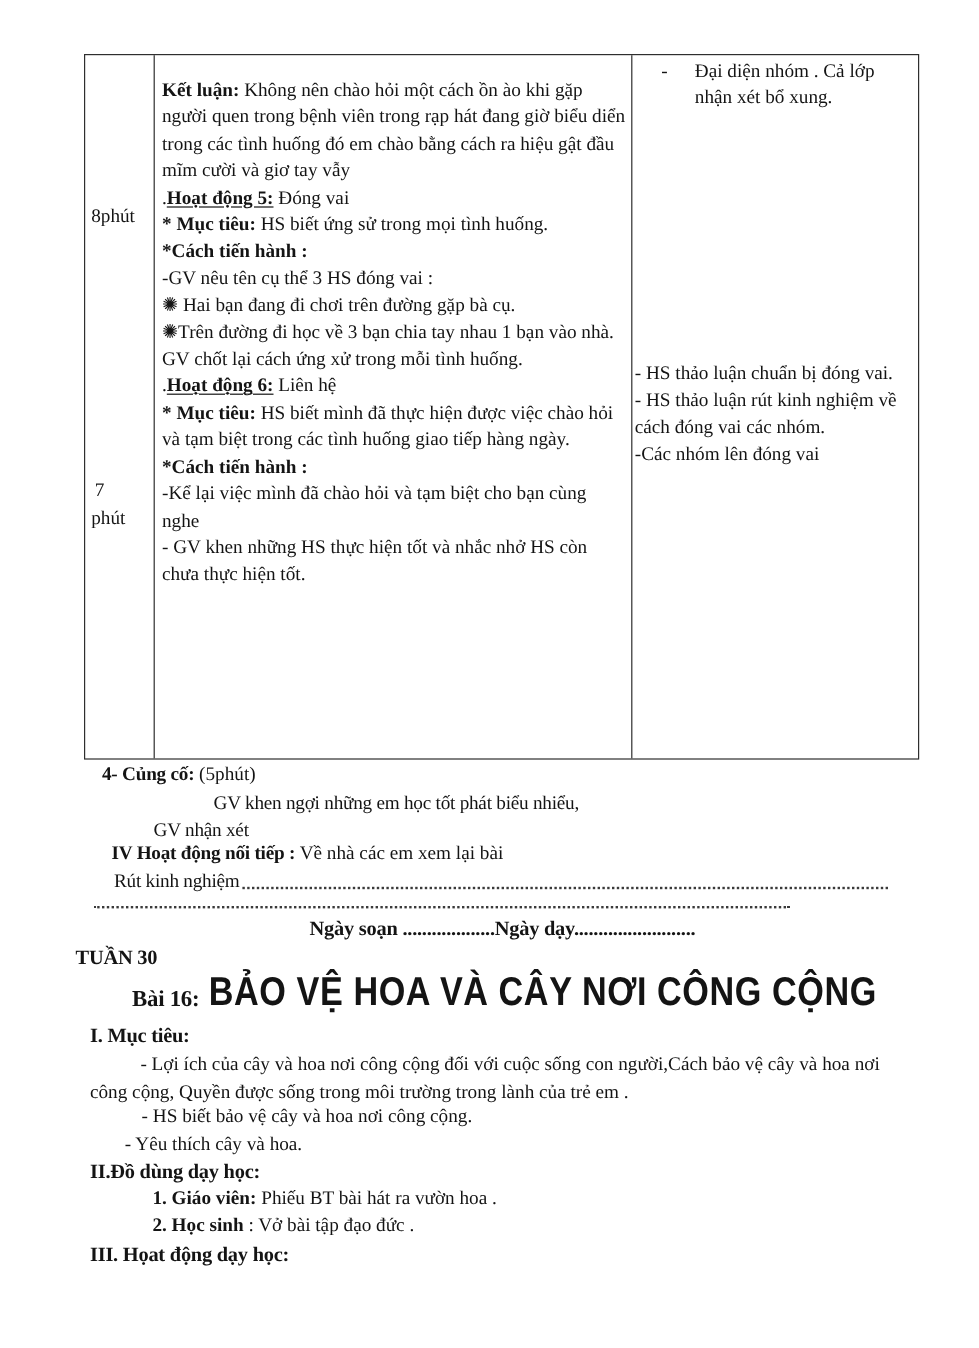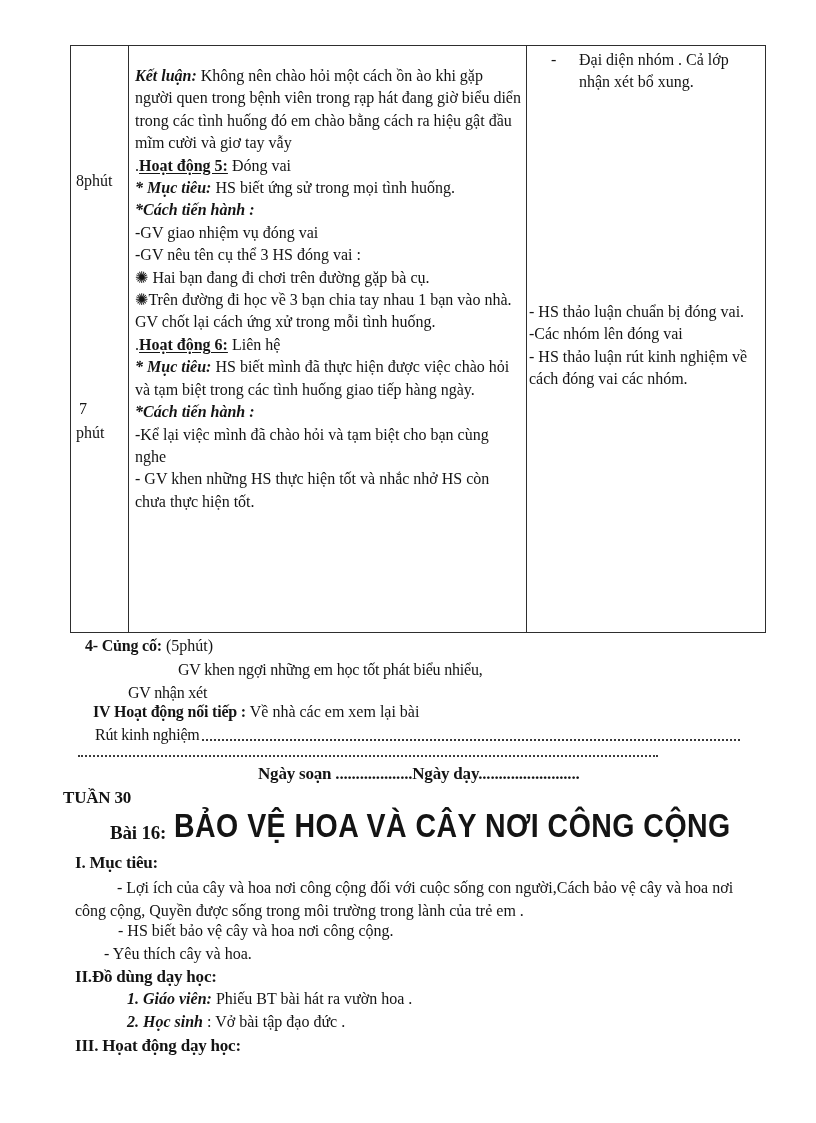--- a/index.html
+++ b/index.html
@@ -14,21 +14,21 @@
     display:grid; grid-template-columns:58px 398px 1fr;
     border:1px solid #2e2e2e; box-sizing:border-box;
     font-size:16px; line-height:22.4px;
   }
   .gcol { box-sizing:border-box; }
   .time-col { border-right:1px solid #2e2e2e; position:relative; }
   .main-col { border-right:1px solid #2e2e2e; padding:19px 4px 0 6px; }
   .note-col { position:relative; padding:0; }
   .main-col p { margin:0; }
   .b  { font-weight:bold; }
-  .bi { font-weight:bold; font-style:italic; }
+  .bi { font-weight:bold; }
   .ul { text-decoration:underline; text-underline-offset:2px; }
   .t8   { position:absolute; left:5px; top:124px; }
   .t7a  { position:absolute; left:8px; top:352px; }
   .t7b  { position:absolute; left:5px; top:376px; }
   .note1 { position:absolute; top:3px; left:0; right:6px; padding-left:52px; }
   .note1 .dash { position:absolute; left:24px; top:0; }
   .note2 { position:absolute; top:255px; left:2px; right:2px; }
   .note2 p { margin:0; }
   .note3 { position:absolute; top:484px; left:2px; right:2px; }
   
@@ -58,40 +58,39 @@
       <div class="t8">8phút</div>
       <div class="t7a">7</div>
       <div class="t7b">phút</div>
     </div>
 
     <div class="gcol main-col">
       <p><span class="bi">Kết luận:</span><span> Không nên chào hỏi một cách ồn ào khi gặp người quen trong bệnh viên trong rạp hát đang giờ biểu diển trong các tình huống đó em chào bằng cách ra hiệu gật đầu mĩm cười và giơ tay vẫy</span></p>
       <p><span>.</span><span class="b ul">Hoạt động 5:</span><span> Đóng vai</span></p>
       <p><span class="bi">* Mục tiêu:</span><span> HS biết ứng sử trong mọi tình huống.</span></p>
       <p class="bi">*Cách tiến hành :</p>
-      <p>-GV  giao nhiệm vụ đóng vai</p>
       <p>-GV nêu tên cụ thể 3 HS đóng vai :</p>
       <p>✺ Hai bạn đang đi chơi trên đường gặp bà cụ.</p>
       <p>✺Trên đường đi học về 3 bạn chia tay nhau 1 bạn vào nhà.</p>
       <p>GV chốt lại cách ứng xử trong mỗi tình huống.</p>
       <p><span>.</span><span class="b ul">Hoạt động 6:</span><span> Liên hệ</span></p>
       <p><span class="bi">* Mục tiêu:</span><span> HS biết mình đã thực hiện được việc chào hỏi và tạm biệt trong các tình huống giao tiếp hàng ngày.</span></p>
       <p class="bi">*Cách tiến hành :</p>
       <p>-Kể lại việc mình đã chào hỏi và tạm biệt cho bạn cùng nghe</p>
       <p>- GV khen những HS thực hiện tốt và nhắc nhở HS còn chưa thực hiện tốt.</p>
     </div>
 
     <div class="gcol note-col">
       <div class="note1">
         <span class="dash">-</span><span>Đại diện nhóm . Cả lớp nhận xét bổ xung.</span>
       </div>
       <div class="note2">
         <p>- HS thảo luận chuẩn bị đóng vai.</p>
+        <p>- HS thảo luận rút kinh nghiệm về cách đóng vai các nhóm.</p>
         <p>-Các nhóm lên đóng vai</p>
-        <p>- HS thảo luận rút kinh nghiệm về cách đóng vai các nhóm.</p>
       </div>
     </div>
   </div>
 
   <div class="abs fs16" style="left:85px; top:637px;"><span class="b cond">4- Củng cố:</span><span> (5phút)</span></div>
   <div class="abs cond fs16" style="left:178px; top:661px;">GV khen ngợi những em học tốt phát biểu nhiểu,</div>
   <div class="abs cond fs16" style="left:128px; top:684px;">GV nhận xét</div>
   <div class="abs fs16" style="left:93px; top:703px;"><span class="b cond">IV Hoạt động nối tiếp : </span><span> Về nhà các em xem lại bài</span></div>
   <div class="abs cond fs16 dotrow" style="left:95px; top:726px; width:645px; white-space:nowrap;">
     <span>Rút kinh nghiệm</span>

